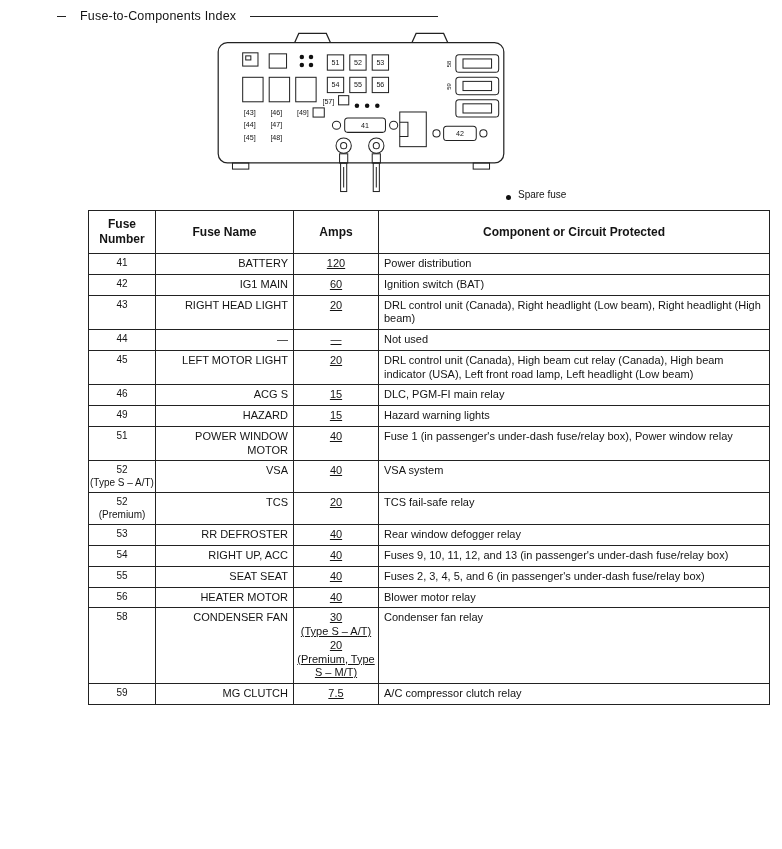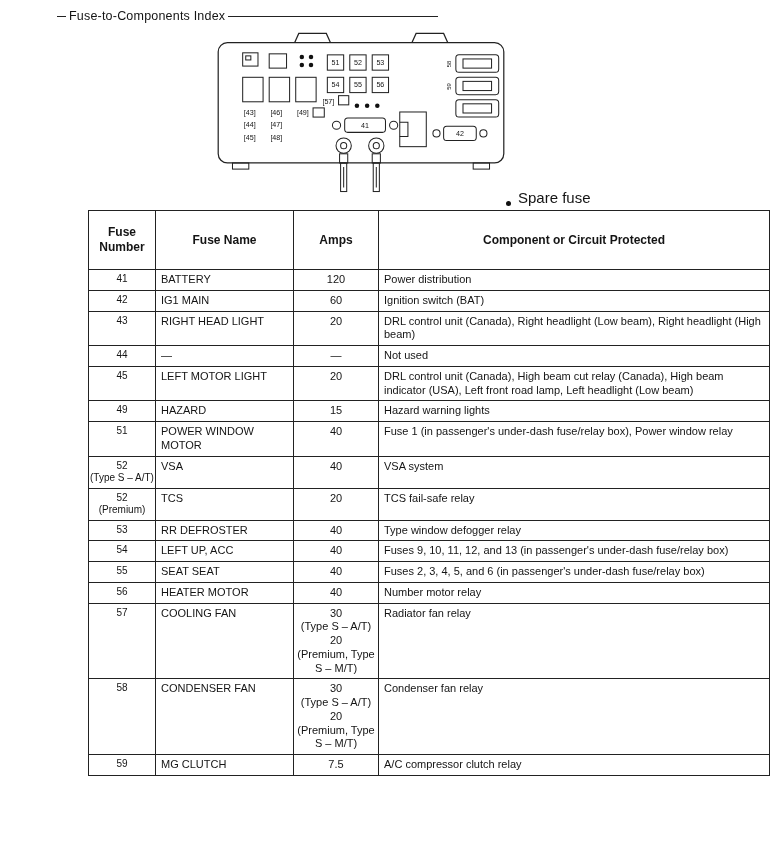--- a/index.html
+++ b/index.html
@@ -1,50 +1,50 @@
 <!DOCTYPE html>
 <html><head>
 <meta charset="utf-8">
 <style>
   html,body{margin:0;padding:0;}
   body{
     width:782px;height:849px;position:relative;background:#ffffff;
     font-family:"Liberation Sans",sans-serif;color:#141414;overflow:hidden;
   }
   
-  .title-bar{position:absolute;top:9px;left:57px;width:381px;display:flex;align-items:center;gap:3px;}
+  .title-bar{position:absolute;top:9px;left:57px;width:381px;display:flex;align-items:center;gap:14px;}
   .title-tick{width:9px;height:1px;background:#222;flex:0 0 auto;}
   .title-text{font-size:12.5px;white-space:nowrap;letter-spacing:.2px;}
   .title-rule{flex:1;height:1px;background:#222;}
   
   .diagram-wrap{position:absolute;left:208px;top:30px;width:306px;height:166px;}
   svg{display:block;}
   svg text{font-family:"Liberation Sans",sans-serif;fill:#141414;stroke:none;}
   .ln{fill:none;stroke:#222;stroke-width:1.2;}
   .lnThin{fill:none;stroke:#222;stroke-width:1;}
   .dot{fill:#111;stroke:none;}
   .t7{font-size:7px;text-anchor:middle;}
   .t6{font-size:5.8px;text-anchor:middle;}
   
-  .legend{position:absolute;left:506px;top:189px;display:flex;align-items:flex-end;gap:7px;font-size:15px;}
+  .legend{position:absolute;left:506px;top:189px;display:flex;align-items:flex-end;gap:7px;font-size:10px;}
   .legend-dot{width:5px;height:5px;border-radius:50%;background:#111;flex:0 0 auto;}
   
   table.fuse-table{
     position:absolute;left:88px;top:210px;width:681px;border-collapse:collapse;table-layout:fixed;
     font-size:11px;line-height:1.25;
   }
   .fuse-table th,.fuse-table td{border:1px solid #222;}
   .fuse-table{border:1.5px solid #222;}
-  .fuse-table thead tr{height:59px;padding-left:40px;}
+  .fuse-table thead tr{height:43px;padding-left:40px;}
   .fuse-table th{font-weight:bold;font-size:12px;text-align:center;vertical-align:middle;white-space:pre-line;padding:2px 4px;}
   .fuse-table tbody tr{height:20px;}
   .fuse-table td{vertical-align:top;padding:3px 5px;white-space:pre-line;}
   td.c-num{text-align:center;font-size:10px;padding:3px 1px;}
-  td.c-name{text-align:left;}
-  td.c-amps{text-align:center;padding:3px 2px;}
+  td.c-name{text-align:right;}
+  td.c-amps{text-align:center;padding:3px 2px;text-decoration:underline;}
   td.c-comp{text-align:left;}
   tr.h42{height:42px;} tr.h31{height:31px;padding-left:24px;} tr.h52{height:52px;} tr.h32{height:32px;}
   tr.h30{height:30px;} tr.h63{height:63px;} tr.h60{height:60px;} tr.h24{height:24px;}
 </style>
 </head>
 <body>
 
 <div class="title-bar">
   <span class="title-tick"></span>
   <span class="title-text">Fuse-to-Components Index</span>
@@ -221,20 +221,26 @@
       <td class="c-amps">—</td>
       <td class="c-comp">Not used</td>
     </tr>
     <tr class="h52">
       <td class="c-num">45</td>
       <td class="c-name">LEFT MOTOR LIGHT</td>
       <td class="c-amps">20</td>
       <td class="c-comp">DRL control unit (Canada), High beam cut relay (Canada), High beam indicator (USA), Left front road lamp, Left headlight (Low beam)</td>
     </tr>
     <tr>
+      <td class="c-num">46</td>
+      <td class="c-name">ACG S</td>
+      <td class="c-amps">15</td>
+      <td class="c-comp">DLC, PGM-FI main relay</td>
+    </tr>
+    <tr>
       <td class="c-num">49</td>
       <td class="c-name">HAZARD</td>
       <td class="c-amps">15</td>
       <td class="c-comp">Hazard warning lights</td>
     </tr>
     <tr class="h32">
       <td class="c-num">51</td>
       <td class="c-name">POWER WINDOW
 MOTOR</td>
       <td class="c-amps">40</td>
@@ -251,49 +257,39 @@
       <td class="c-num">52
 (Premium)</td>
       <td class="c-name">TCS</td>
       <td class="c-amps">20</td>
       <td class="c-comp">TCS fail-safe relay</td>
     </tr>
     <tr>
       <td class="c-num">53</td>
       <td class="c-name">RR DEFROSTER</td>
       <td class="c-amps">40</td>
-      <td class="c-comp">Type window defogger relay</td>
+      <td class="c-comp">Rear window defogger relay</td>
     </tr>
     <tr>
       <td class="c-num">54</td>
-      <td class="c-name">LEFT UP, ACC</td>
+      <td class="c-name">RIGHT UP, ACC</td>
       <td class="c-amps">40</td>
       <td class="c-comp">Fuses 9, 10, 11, 12, and 13 (in passenger's under-dash fuse/relay box)</td>
     </tr>
     <tr>
       <td class="c-num">55</td>
       <td class="c-name">SEAT SEAT</td>
       <td class="c-amps">40</td>
       <td class="c-comp">Fuses 2, 3, 4, 5, and 6 (in passenger's under-dash fuse/relay box)</td>
     </tr>
     <tr>
       <td class="c-num">56</td>
       <td class="c-name">HEATER MOTOR</td>
       <td class="c-amps">40</td>
-      <td class="c-comp">Number motor relay</td>
-    </tr>
-    <tr class="h63">
-      <td class="c-num">57</td>
-      <td class="c-name">COOLING FAN</td>
-      <td class="c-amps">30
-(Type S – A/T)
-20
-(Premium, Type
-S – M/T)</td>
-      <td class="c-comp">Radiator fan relay</td>
+      <td class="c-comp">Blower motor relay</td>
     </tr>
     <tr class="h60">
       <td class="c-num">58</td>
       <td class="c-name">CONDENSER FAN</td>
       <td class="c-amps">30
 (Type S – A/T)
 20
 (Premium, Type
 S – M/T)</td>
       <td class="c-comp">Condenser fan relay</td>

